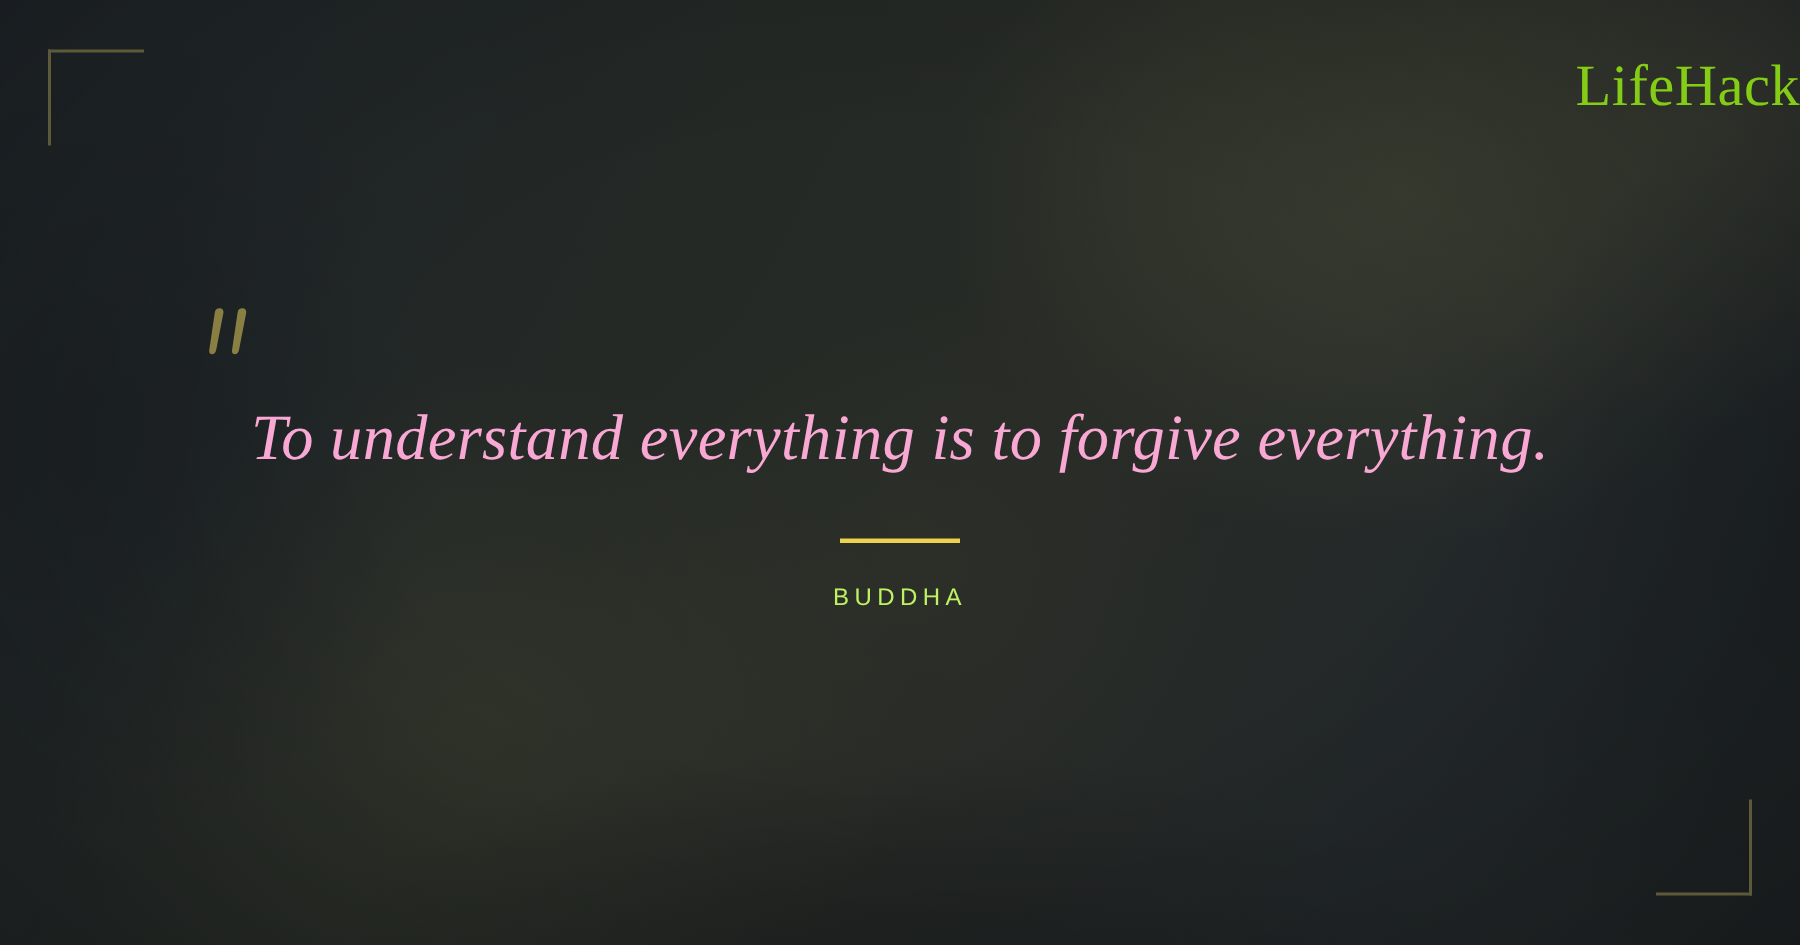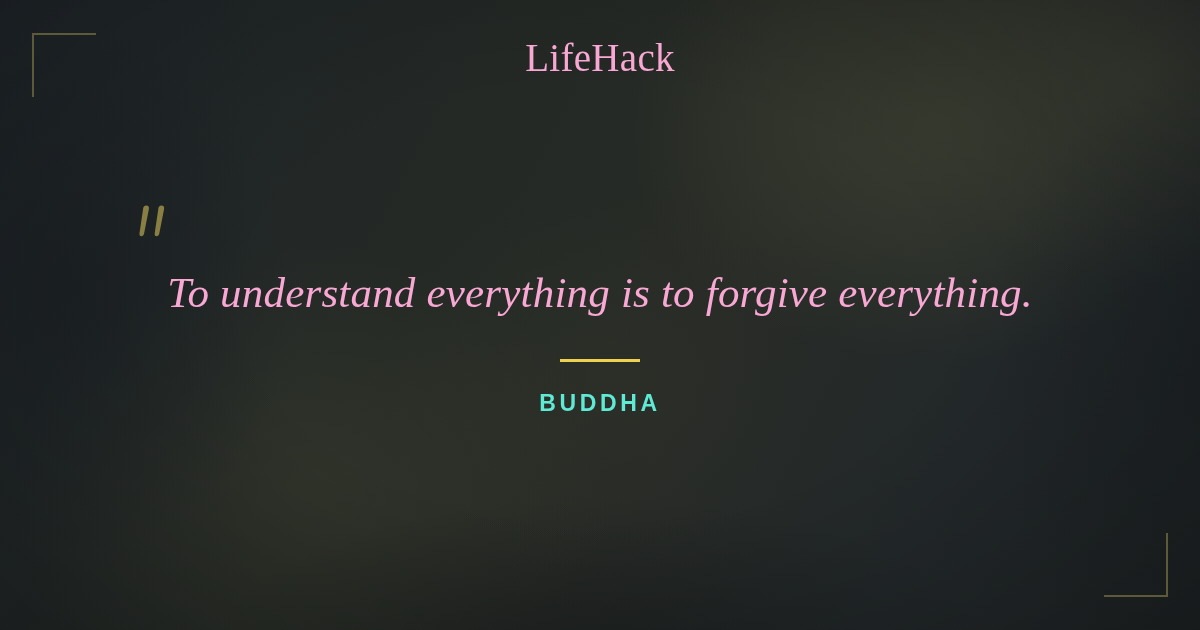--- a/index.html
+++ b/index.html
@@ -63,25 +63,25 @@
     border-bottom: 2px solid #5d5a3a;
     border-right: 2px solid #5d5a3a;
   }
 
   
   #logo {
     position: absolute;
     top: 38px;
     left: 0;
     width: 100%;
-    text-align: center;
+    text-align: right;
     font-family: "Liberation Serif", serif;
     font-size: 39px;
     line-height: 1;
-    color: #f9a8d4;
+    color: #84cc16;
     letter-spacing: 0.3px;
   }
 
   
   #quote-mark {
     position: absolute;
     left: 133px;
     top: 203px;
     width: 46px;
     height: 40px;
@@ -111,24 +111,24 @@
     width: 80px;
     height: 3px;
     background: #ecd24e;
   }
   #attribution {
     position: absolute;
     top: 390px;
     left: 0;
     width: 100%;
     text-align: center;
-    font-size: 23px;
-    font-weight: 700;
+    font-size: 16px;
+    font-weight: 400;
     letter-spacing: 3.6px;
-    color: #5eead4;
+    color: #bef264;
   }
 </style>
 </head>
 <body>
 
 <div id="card">
 
   <div class="bg-layer" id="bg-base"></div>
   <div class="bg-layer" id="bg-glow-a"></div>
   <div class="bg-layer" id="bg-glow-b"></div>

